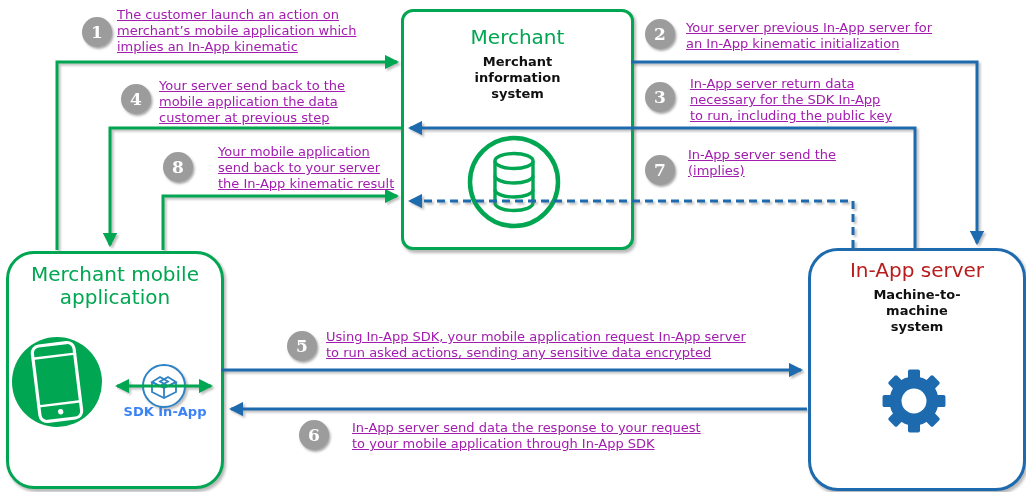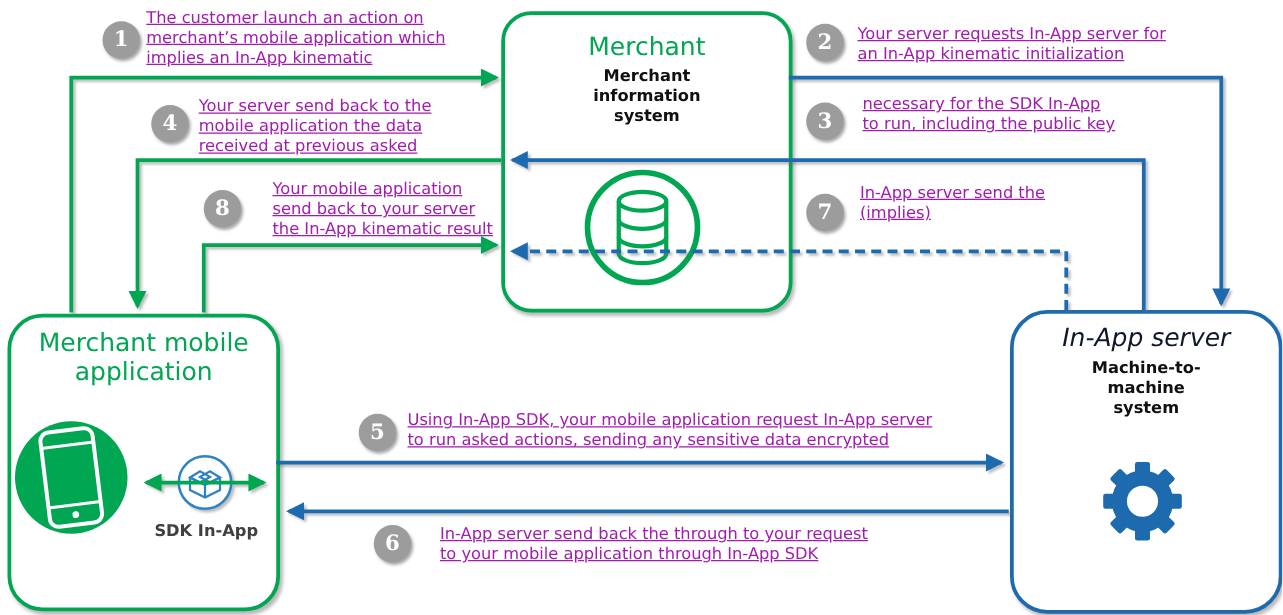--- a/index.html
+++ b/index.html
@@ -3,36 +3,36 @@
 <meta charset="utf-8">
 <style>
   html,body{margin:0;padding:0;background:#fff;}
   .stage{
     position:relative;width:1026px;height:492px;background:#fff;overflow:hidden;
     font-family:"DejaVu Sans","Liberation Sans",sans-serif;
   }
   
   .box{position:absolute;background:#fff;box-shadow:2px 2.5px 3px rgba(0,0,0,.28);}
   #box-mobile{left:6px;top:251px;width:212px;height:232px;border:3px solid #00a651;border-radius:28px;}
-  #box-merchant{left:401px;top:9px;width:227px;height:235px;border:3px solid #00a651;border-radius:24px;}
+  #box-merchant{left:401px;top:9px;width:227px;height:235px;border:3px solid #00a651;border-radius:12px;}
   #box-inapp{left:808px;top:248px;width:212px;height:237px;border:3px solid #1e6aae;border-radius:30px;}
   .box-title{font-size:20px;line-height:23px;text-align:center;}
   .t-green{color:#00a651;}
-  .t-blue{color:#0f172a;font-style:italic;}
+  .t-blue{color:#b91c1c;}
   #box-mobile .box-title{margin-top:9px;}
   #box-merchant .box-title{margin-top:14px;}
   #box-inapp .box-title{margin-top:8px;}
   .box-sub{font-weight:bold;font-size:13px;line-height:16px;text-align:center;color:#101010;margin:5px auto 0;}
   #box-merchant .box-sub{width:120px;}
   #box-inapp .box-sub{width:104px;}
   .phone-svg{position:absolute;left:1px;top:81px;width:94px;height:94px;}
   .db-svg{position:absolute;left:60px;top:120px;width:100px;height:100px;}
   .gear-svg{position:absolute;left:66px;top:113px;width:74px;height:74px;}
-  .sdk-label{position:absolute;left:101px;top:164px;width:110px;text-align:center;
-    font-weight:bold;font-size:13px;color:#404040;}
+  .sdk-label{position:absolute;left:101px;top:150px;width:110px;text-align:center;
+    font-weight:bold;font-size:13px;color:#3b82f6;}
   
   .step-circle{
     position:absolute;width:30px;height:30px;border-radius:50%;background:#9c9c9c;
     color:#fff;font-family:"DejaVu Serif","Liberation Serif",serif;font-weight:bold;font-size:17px;
     display:flex;align-items:center;justify-content:center;
     box-shadow:1.5px 2px 2.5px rgba(0,0,0,.35);
   }
   .step-text{position:absolute;font-size:13px;line-height:16.2px;color:#a21caf;text-decoration:underline;}
   .step-text span{display:block;white-space:nowrap;}
   
@@ -132,38 +132,39 @@
   <div class="step-circle" style="left:299px;top:420px;">6</div>
   <div class="step-circle" style="left:645px;top:155px;">7</div>
   <div class="step-circle" style="left:163px;top:152px;">8</div>
 
   <div class="step-text" style="left:117px;top:7px;">
     <span>The customer launch an action on</span>
     <span>merchant’s mobile application which</span>
     <span>implies an In-App kinematic</span>
   </div>
   <div class="step-text" style="left:686px;top:20px;">
-    <span>Your server requests In-App server for</span>
+    <span>Your server previous In-App server for</span>
     <span>an In-App kinematic initialization</span>
   </div>
   <div class="step-text" style="left:690px;top:76px;">
+    <span>In-App server return data</span>
     <span>necessary for the SDK In-App</span>
     <span>to run, including the public key</span>
   </div>
   <div class="step-text" style="left:159px;top:78px;">
     <span>Your server send back to the</span>
     <span>mobile application the data</span>
-    <span>received at previous asked</span>
+    <span>customer at previous step</span>
   </div>
   <div class="step-text" style="left:326px;top:329px;">
     <span>Using In-App SDK, your mobile application request In-App server</span>
     <span>to run asked actions, sending any sensitive data encrypted</span>
   </div>
   <div class="step-text" style="left:352px;top:420px;">
-    <span>In-App server send back the through to your request</span>
+    <span>In-App server send data the response to your request</span>
     <span>to your mobile application through In-App SDK</span>
   </div>
   <div class="step-text" style="left:688px;top:147px;">
     <span>In-App server send the</span>
     <span>(implies)</span>
   </div>
   <div class="step-text" style="left:218px;top:144px;">
     <span>Your mobile application</span>
     <span>send back to your server</span>
     <span>the In-App kinematic result</span>

